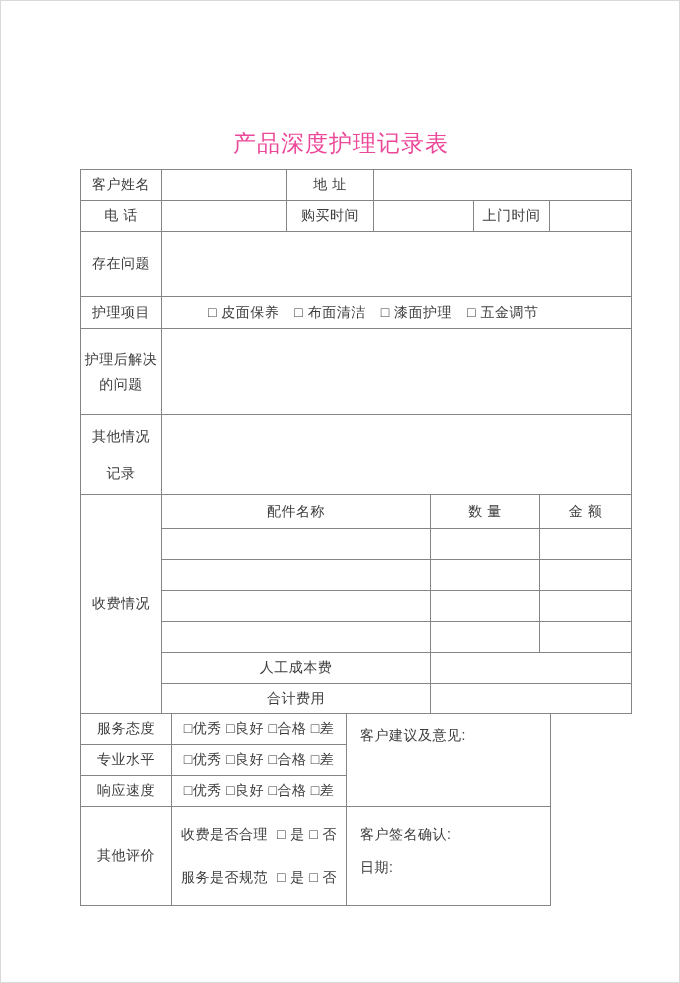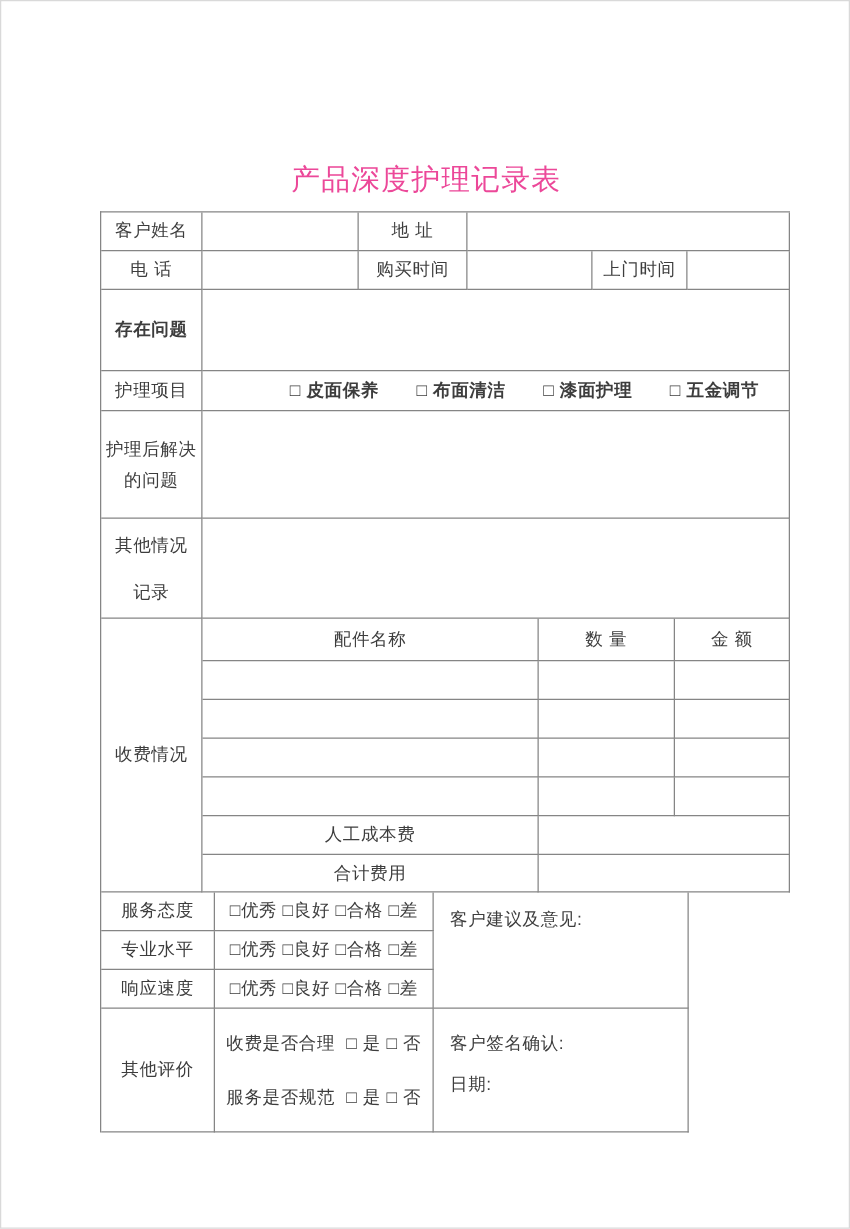--- a/index.html
+++ b/index.html
@@ -52,25 +52,25 @@
     letter-spacing:0.5px;
     flex:0 0 auto;
   }
   .two-line{flex-direction:column;line-height:25px;}
   
   .w81{width:81px;} .w125{width:125px;} .w87{width:87px;} .w258{width:258px;}
   .w100{width:100px;} .w76{width:76px;} .w82{width:82px;} .w470{width:470px;}
   .w269{width:269px;} .w109{width:109px;} .w92{width:92px;text-align:center;} .w201{width:201px;}
   .w91{width:91px;} .w175{width:175px;} .w204{width:204px;} .w266{width:266px;}
   
-  .h31{height:31px;} .h65{height:65px;font-weight:bold;} .h32{height:32px;} .h86{height:86px;}
+  .h31{height:31px;} .h65{height:65px;} .h32{height:32px;} .h86{height:86px;}
   .h80{height:80px;gap:12px;} .h219{height:219px;} .h34{height:34px;} .h30{height:30px;}
   .h192{height:192px;} .h93{height:93px;} .h99{height:99px;}
   
-  .care-opts{justify-content:center;padding-left:46px;gap:30px;font-weight:bold;}
+  .care-opts{justify-content:flex-start;padding-left:46px;gap:15px;}
   .topleft{
     align-items:flex-start;justify-content:flex-start;
     text-align:right;flex-direction:column;
   }
   .sugg{padding:13px 0 0 13px;}
   .sig{padding:19px 0 0 13px;}
   .sig .date-line{margin-top:15px;}
   .other-items{
     flex-direction:column;
     justify-content:space-around;

